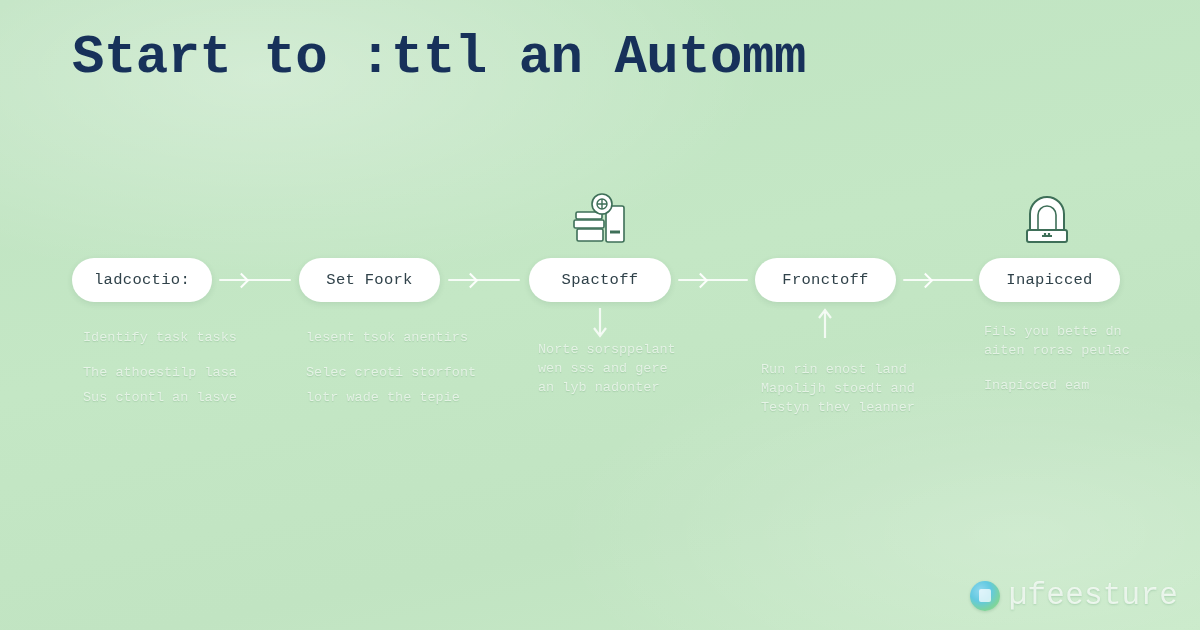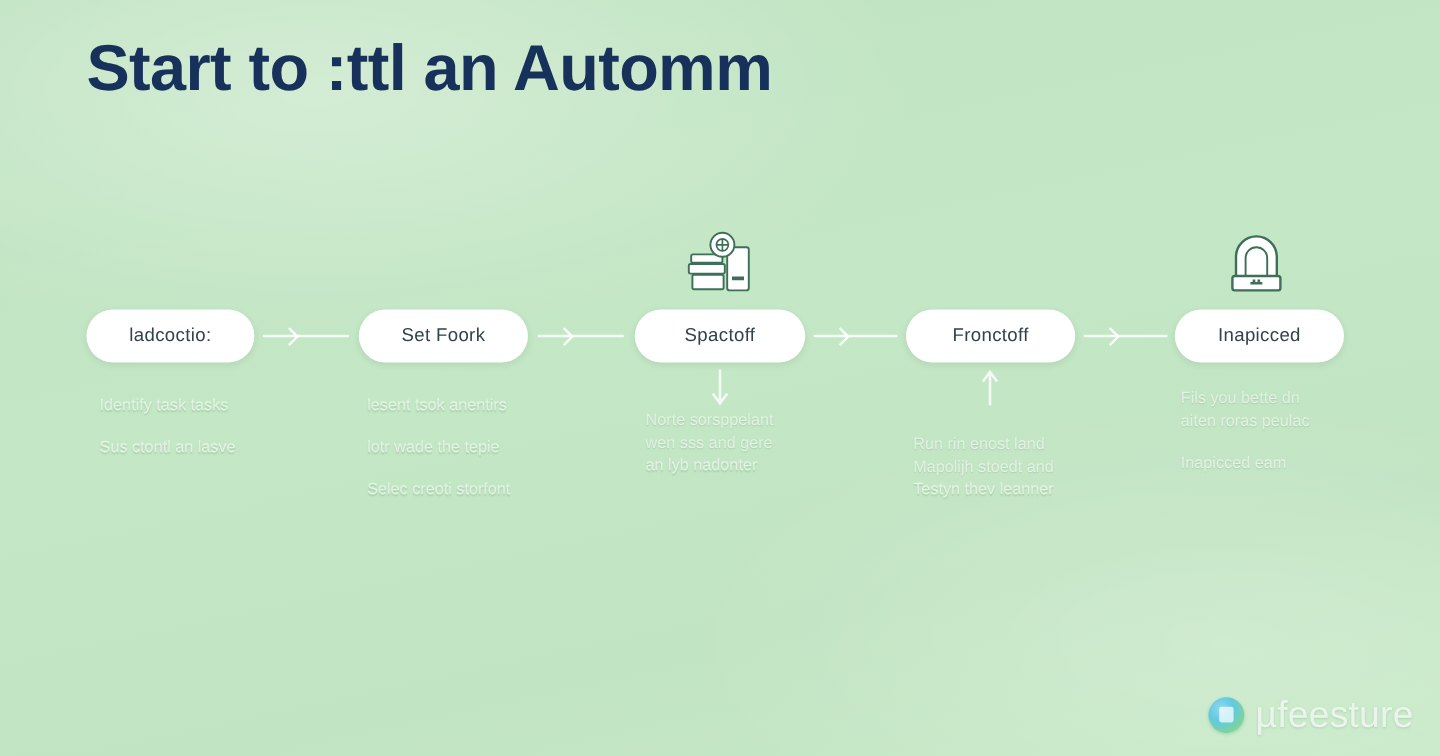--- a/index.html
+++ b/index.html
@@ -14,20 +14,21 @@
     background: #c2e5c4;
   }
   #canvas {
     position: relative;
     width: 1200px;
     height: 630px;
     background:
       radial-gradient(ellipse 70% 55% at 22% 12%, rgba(255,255,255,0.30) 0%, rgba(255,255,255,0.0) 60%),
       radial-gradient(ellipse 60% 50% at 85% 85%, rgba(255,255,255,0.20) 0%, rgba(255,255,255,0.0) 65%),
       linear-gradient(168deg, #bfe3c1 0%, #c4e7c5 45%, #c1e4c2 75%, #c7e9c7 100%);
+    font-family: Liberation Mono, monospace;
   }
 
   
   .title {
     position: absolute;
     left: 72px;
     top: 26px;
     font-size: 54px;
     font-weight: bold;
     letter-spacing: -0.5px;
@@ -245,34 +246,37 @@
     <svg width="22" height="34" viewBox="0 0 22 34" fill="none" stroke="rgba(255,255,255,0.80)" stroke-width="2.2">
       <line x1="11" y1="32" x2="11" y2="6"></line>
       <path d="M5 12 L11 4 L17 12"></path>
     </svg>
   </div>
 
   <div class="col" style="left:83px; top:328px;">
     <div class="sub-block">
       <div class="sub-line">Identify task tasks</div>
     </div>
+    <div class="sub-block tight">
+      <div class="sub-line">The athoestilp lasa</div>
+    </div>
     <div class="sub-block">
       <div class="sub-line">Sus ctontl an lasve</div>
     </div>
   </div>
 
   <div class="col" style="left:306px; top:328px;">
     <div class="sub-block">
       <div class="sub-line">lesent tsok anentirs</div>
-    </div>
-    <div class="sub-block">
-      <div class="sub-line">lotr wade the tepie</div>
     </div>
     <div class="sub-block tight">
       <div class="sub-line">Selec creoti storfont</div>
+    </div>
+    <div class="sub-block">
+      <div class="sub-line">lotr wade the tepie</div>
     </div>
   </div>
 
   <div class="col" style="left:538px; top:340px;">
     <div class="sub-line">Norte sorsppelant</div>
     <div class="sub-line">wen sss and gere</div>
     <div class="sub-line">an lyb nadonter</div>
   </div>
 
   <div class="col" style="left:761px; top:360px;">

